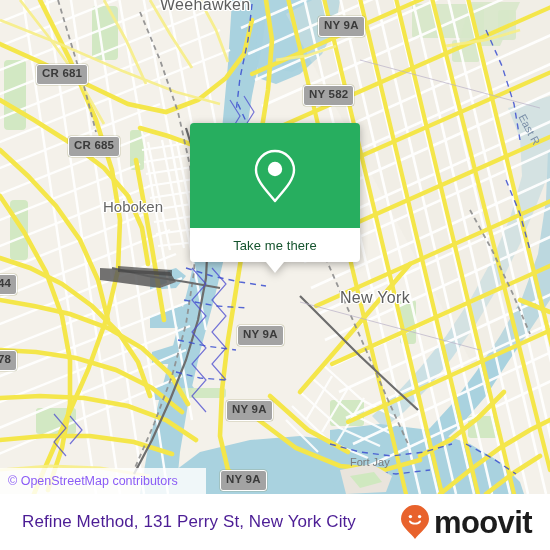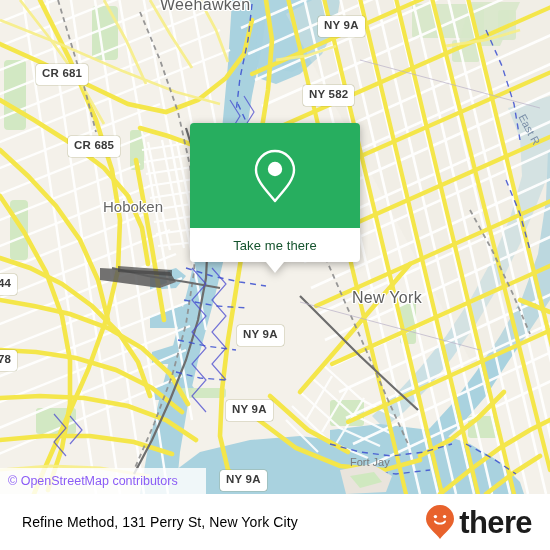--- a/index.html
+++ b/index.html
@@ -40,21 +40,21 @@
   .lbl-city { font-size: 16px; letter-spacing: .3px; color: #5e5e5e; }
   .lbl-town { font-size: 15px; color: #666; }
   .lbl-water {
     font-size: 11px; color: #7a8fa8;
     text-shadow: none;
   }
 
   
   .shield {
     position: absolute;
-    background: #ffffff;
+    background: #a3a3a3;
     border: 1.6px solid #fff;
     border-radius: 3px;
     color: #3a3a3a;
     font-size: 11.5px;
     font-weight: bold;
     line-height: 1;
     padding: 3px 5px 4px 5px;
     letter-spacing: .2px;
     white-space: nowrap;
     box-shadow: 0 0 0 .5px rgba(120,120,60,.35);
@@ -114,22 +114,22 @@
     left: 0; top: 494px;
     width: 550px; height: 56px;
     background: #fff;
     display: flex;
     align-items: center;
     justify-content: space-between;
     padding: 0 18px 0 22px;
     z-index: 50;
   }
   #caption {
-    font-size: 14px;
-    color: #000000;
+    font-size: 17px;
+    color: #4c1d95;
     letter-spacing: .1px;
     white-space: nowrap;
   }
   #brand { display: flex; align-items: center; gap: 4px; }
   #brand-word {
     font-size: 31px;
     font-weight: bold;
     color: #1c1c1c;
     letter-spacing: -.6px;
     line-height: 1;
@@ -400,21 +400,21 @@
 
       <path d="M340,470 L372,464 L392,476 L386,492 L346,494 Z" fill="#e9e4dc"></path>
       <path d="M350,476 L374,472 L382,482 L360,488 Z" fill="#cfe8bf"></path>
 
       <g stroke="#b9b0c8" stroke-width="1" fill="none" opacity=".7">
         <path d="M360,60 L420,76 L480,92 L540,108"></path>
         <path d="M300,302 L360,318 L420,334 L480,350"></path>
       </g>
     </svg>
 
-    <div class="map-label lbl-city" style="left:352px; top:289px;">New York</div>
+    <div class="map-label lbl-city" style="left:340px; top:289px;">New York</div>
     <div class="map-label lbl-city" style="left:160px; top:-4px;">Weehawken</div>
     <div class="map-label lbl-town" style="left:103px; top:198px;">Hoboken</div>
 
     <div class="map-label lbl-water" style="left:527px; top:112px; transform:rotate(62deg); transform-origin:left top;">East R</div>
     <div class="map-label lbl-water" style="left:350px; top:456px; color:#7b7b7b;">Fort Jay</div>
 
     <div class="shield" style="left:36px; top:64px;">CR 681</div>
     <div class="shield" style="left:68px; top:136px;">CR 685</div>
     <div class="shield" style="left:318px; top:16px;">NY 9A</div>
     <div class="shield" style="left:303px; top:85px;">NY 582</div>
@@ -444,17 +444,17 @@
 
   <div id="bottombar">
     <div id="caption">Refine Method, 131 Perry St, New York City</div>
     <div id="brand">
       <svg width="30" height="36" viewBox="0 0 30 36">
         <path d="M15,1 C7.3,1 1,7.3 1,15 C1,23 11,29 15,35 C19,29 29,23 29,15 C29,7.3 22.7,1 15,1 Z" fill="#e8622c"></path>
         <circle cx="10.4" cy="12.6" r="1.7" fill="#ffffff"></circle>
         <circle cx="19.6" cy="12.6" r="1.7" fill="#ffffff"></circle>
         <path d="M10,17.4 C11.8,20.4 18.2,20.4 20,17.4" stroke="#ffffff" stroke-width="1.9" fill="none" stroke-linecap="round"></path>
       </svg>
-      <span id="brand-word">there</span>
+      <span id="brand-word">moovit</span>
     </div>
   </div>
 
 </div>
 
 </body></html>

